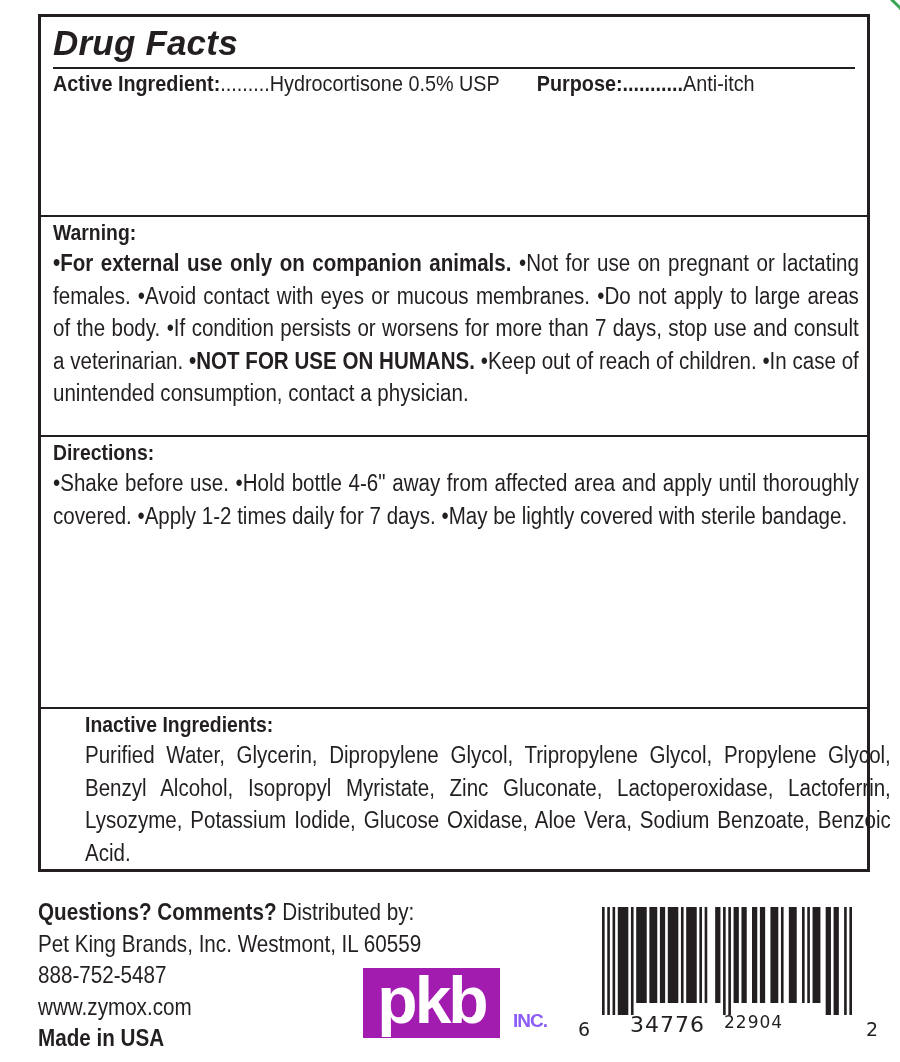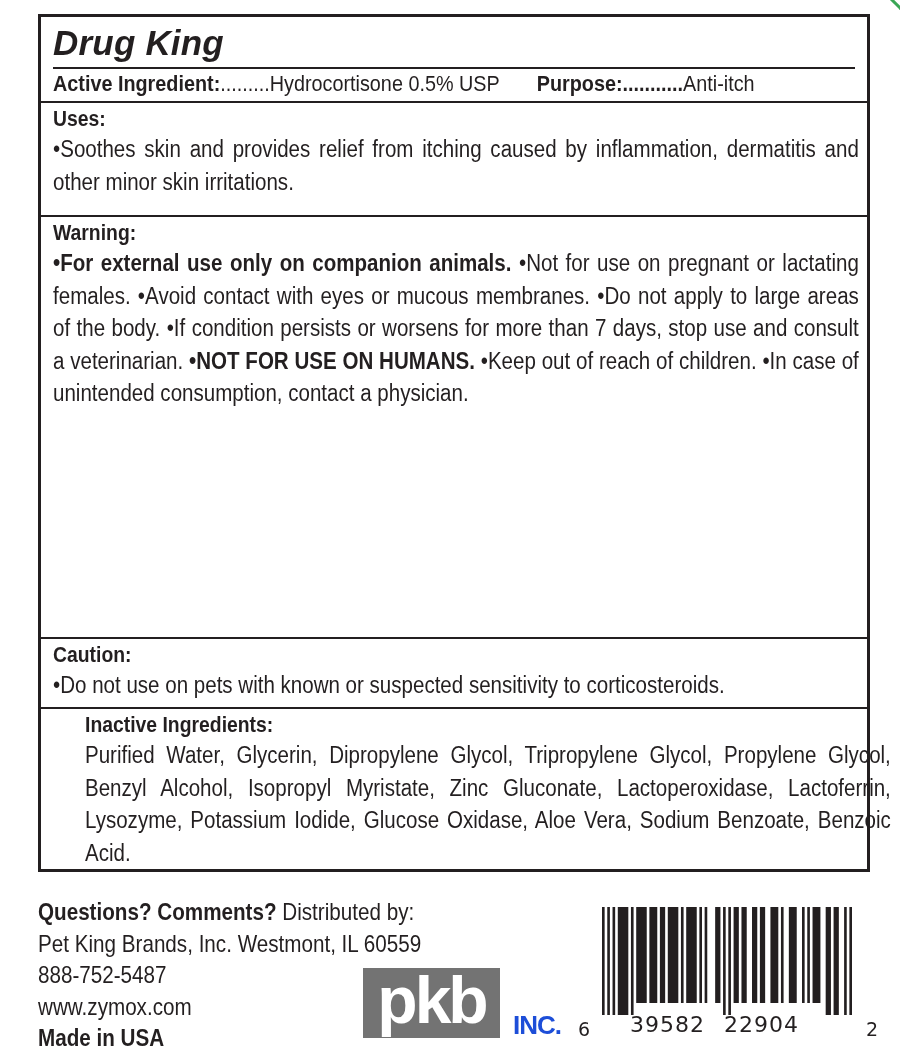--- a/index.html
+++ b/index.html
@@ -22,68 +22,62 @@
              padding:0 12px; box-sizing:border-box; }
   .sec-head { font-size:22px; font-weight:bold; line-height:28px; margin-top:2px;
               transform:scaleX(0.88); transform-origin:left; white-space:nowrap; }
   .sec-body { font-size:23.5px; line-height:32.5px; text-align:justify;
               text-align-last:left; width:922px; transform:scaleX(0.874);
               transform-origin:left top; }
   .sec-body b { font-weight:bold; }
   .footer-left { position:absolute; left:38px; top:896px; font-size:24px; line-height:31.5px;
                  transform:scaleX(0.86); transform-origin:left top; white-space:nowrap; }
   .footer-left b { font-weight:bold; }
-  .logo { position:absolute; left:363px; top:968px; width:137px; height:70px; background:#737373;
+  .logo { position:absolute; left:363px; top:968px; width:137px; height:70px; background:#a21caf;
           color:#ffffff; font-weight:bold; font-size:66px; line-height:64px; text-align:center;
           letter-spacing:-3px; }
-  .inc { position:absolute; left:513px; top:1010px; font-size:26px; font-weight:bold;
-         color:#1d4ed8; letter-spacing:-1px; }
+  .inc { position:absolute; left:513px; top:1010px; font-size:19px; font-weight:bold;
+         color:#8b5cf6; letter-spacing:-1px; }
   .barcode { position:absolute; left:602px; top:907px; width:250px; height:108px; }
   .bc-digit { position:absolute; font-family:"DejaVu Sans", sans-serif; font-size:19px; color:#231f20; }
 </style>
 </head>
 <body>
 
 <div class="corner-mark"></div>
 
 <div class="panel">
-  <div class="title">Drug King</div>
+  <div class="title">Drug Facts</div>
   <div class="title-rule"></div>
   <div class="active-row">
     <b>Active Ingredient:</b>
       <span>.........</span>
       <span>Hydrocortisone 0.5% USP</span>
     <span class="gap"></span>
     <b>Purpose:</b>
       <b>...........</b>
       <span>Anti-itch</span>
   </div>
 
-  <div class="section" style="top:84px;height:100px;">
-    <div class="sec-head">Uses:</div>
-    <div class="sec-body">
-      <span>•Soothes skin and provides relief from itching caused by inflammation, dermatitis and other minor skin irritations.</span>
-    </div>
-  </div>
 
   <div class="section" style="top:198px;height:226px;">
     <div class="sec-head">Warning:</div>
     <div class="sec-body">
       <b>•For external use only on companion animals.</b><span> •Not for use on pregnant or lactating females. •Avoid contact with eyes or mucous membranes. •Do not apply to large areas of the body. •If condition persists or worsens for more than 7 days, stop use and consult a veterinarian.  </span><b>•NOT FOR USE ON HUMANS.</b><span> •Keep out of reach of children. •In case of unintended consumption, contact a physician.</span>
     </div>
   </div>
 
+  <div class="section" style="top:418px;height:130px;">
+    <div class="sec-head">Directions:</div>
+    <div class="sec-body">
+      <span>•Shake before use. •Hold bottle 4-6" away from affected area and apply until thoroughly covered. •Apply 1-2 times daily for 7 days. •May be lightly covered with sterile bandage.</span>
+    </div>
+  </div>
 
 
-  <div class="section" style="top:620px;height:66px;">
-    <div class="sec-head">Caution:</div>
-    <div class="sec-body">
-      <span>•Do not use on pets with known or suspected sensitivity to corticosteroids.</span>
-    </div>
-  </div>
 
   <div class="section" style="top:690px;height:160px;padding-left:44px;">
     <div class="sec-head">Inactive Ingredients:</div>
     <div class="sec-body">
       <span>Purified Water, Glycerin, Dipropylene Glycol, Tripropylene Glycol, Propylene Glycol, Benzyl Alcohol, Isopropyl Myristate, Zinc Gluconate, Lactoperoxidase, Lactoferrin, Lysozyme, Potassium Iodide, Glucose Oxidase, Aloe Vera, Sodium Benzoate, Benzoic Acid.</span>
     </div>
   </div>
 </div>
 
 <div class="footer-left">
@@ -123,15 +117,15 @@
     <rect x="186.84" y="0" width="7.89" height="96" fill="#231f20"></rect>
     <rect x="200.00" y="0" width="2.63" height="96" fill="#231f20"></rect>
     <rect x="205.26" y="0" width="2.63" height="96" fill="#231f20"></rect>
     <rect x="210.53" y="0" width="7.89" height="96" fill="#231f20"></rect>
     <rect x="223.68" y="0" width="5.26" height="108" fill="#231f20"></rect>
     <rect x="231.58" y="0" width="5.26" height="108" fill="#231f20"></rect>
     <rect x="242.11" y="0" width="2.63" height="108" fill="#231f20"></rect>
     <rect x="247.37" y="0" width="2.63" height="108" fill="#231f20"></rect>
   </svg>
 <div class="bc-digit" style="left:578px;top:1018px;">6</div>
-<div class="bc-digit" style="left:630px;top:1012px;font-size:22px;letter-spacing:1px;">39582</div>
-<div class="bc-digit" style="left:724px;top:1012px;font-size:22px;letter-spacing:1px;">22904</div>
+<div class="bc-digit" style="left:630px;top:1012px;font-size:22px;letter-spacing:1px;">34776</div>
+<div class="bc-digit" style="left:724px;top:1012px;font-size:17px;letter-spacing:1px;">22904</div>
 <div class="bc-digit" style="left:866px;top:1018px;">2</div>
 
 </body></html>

